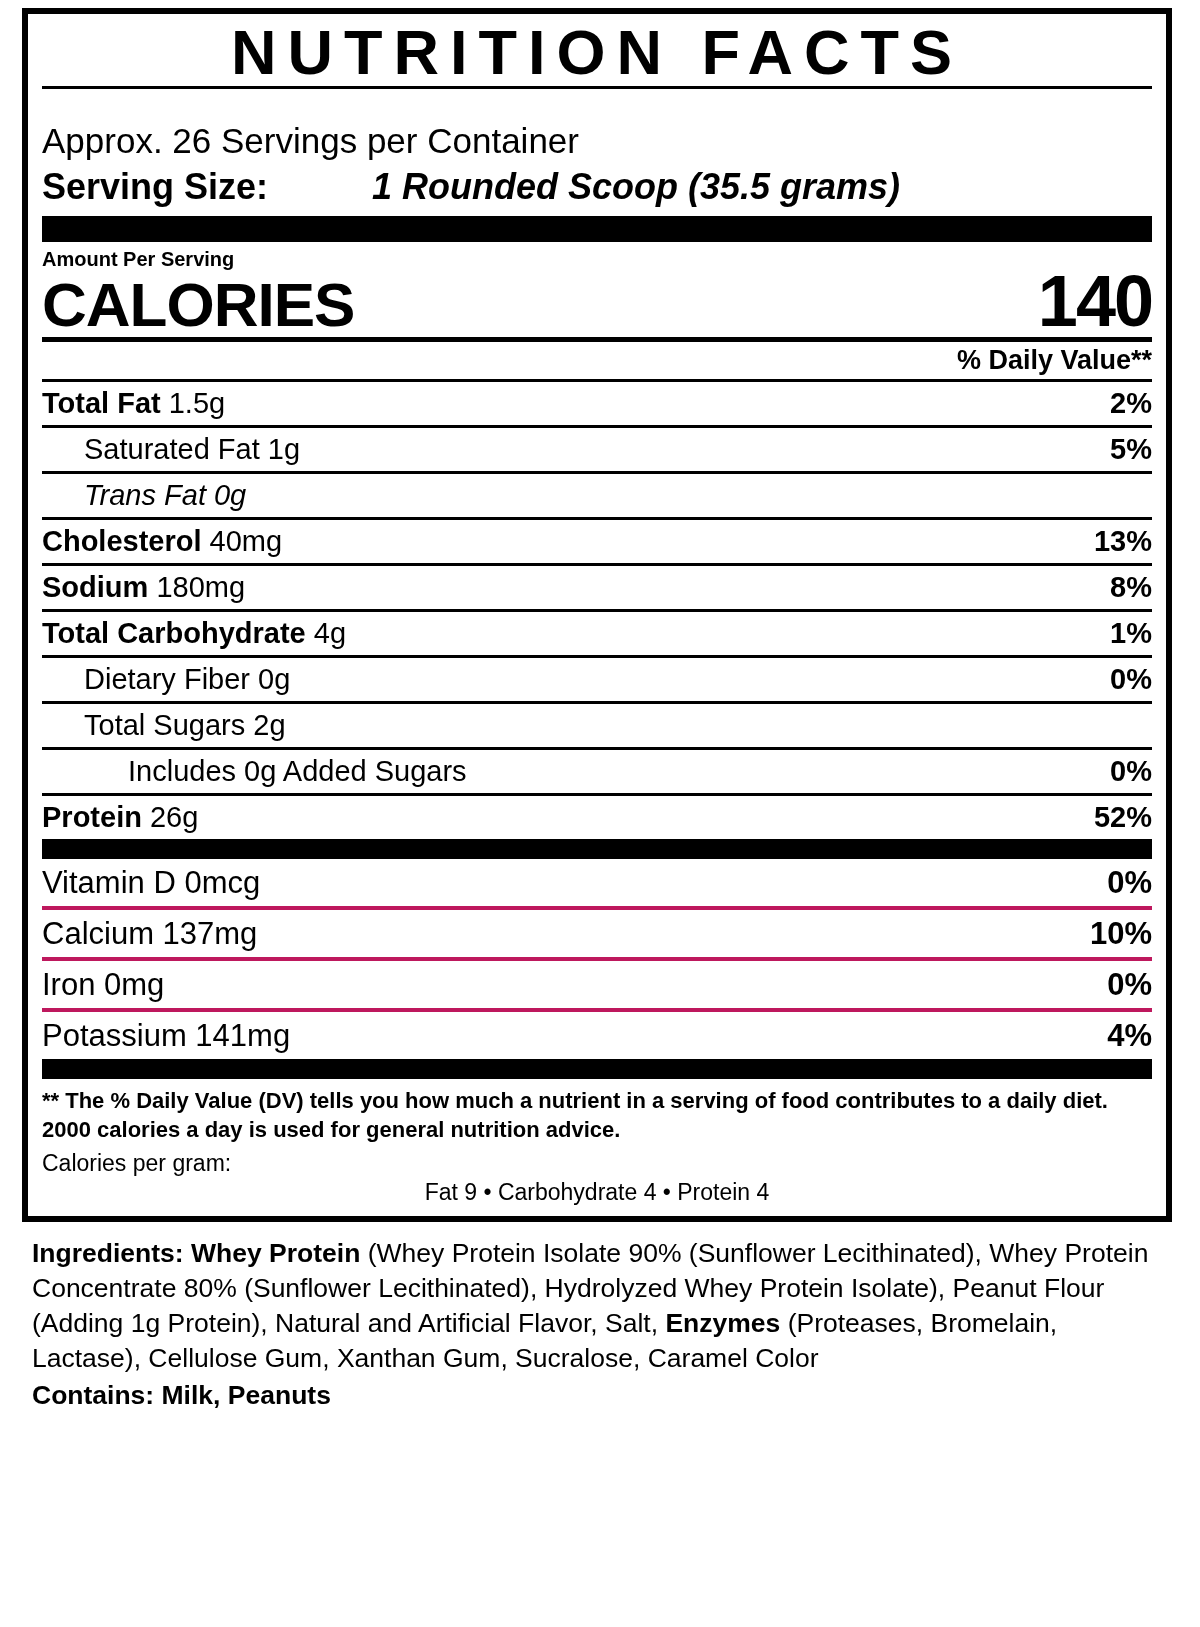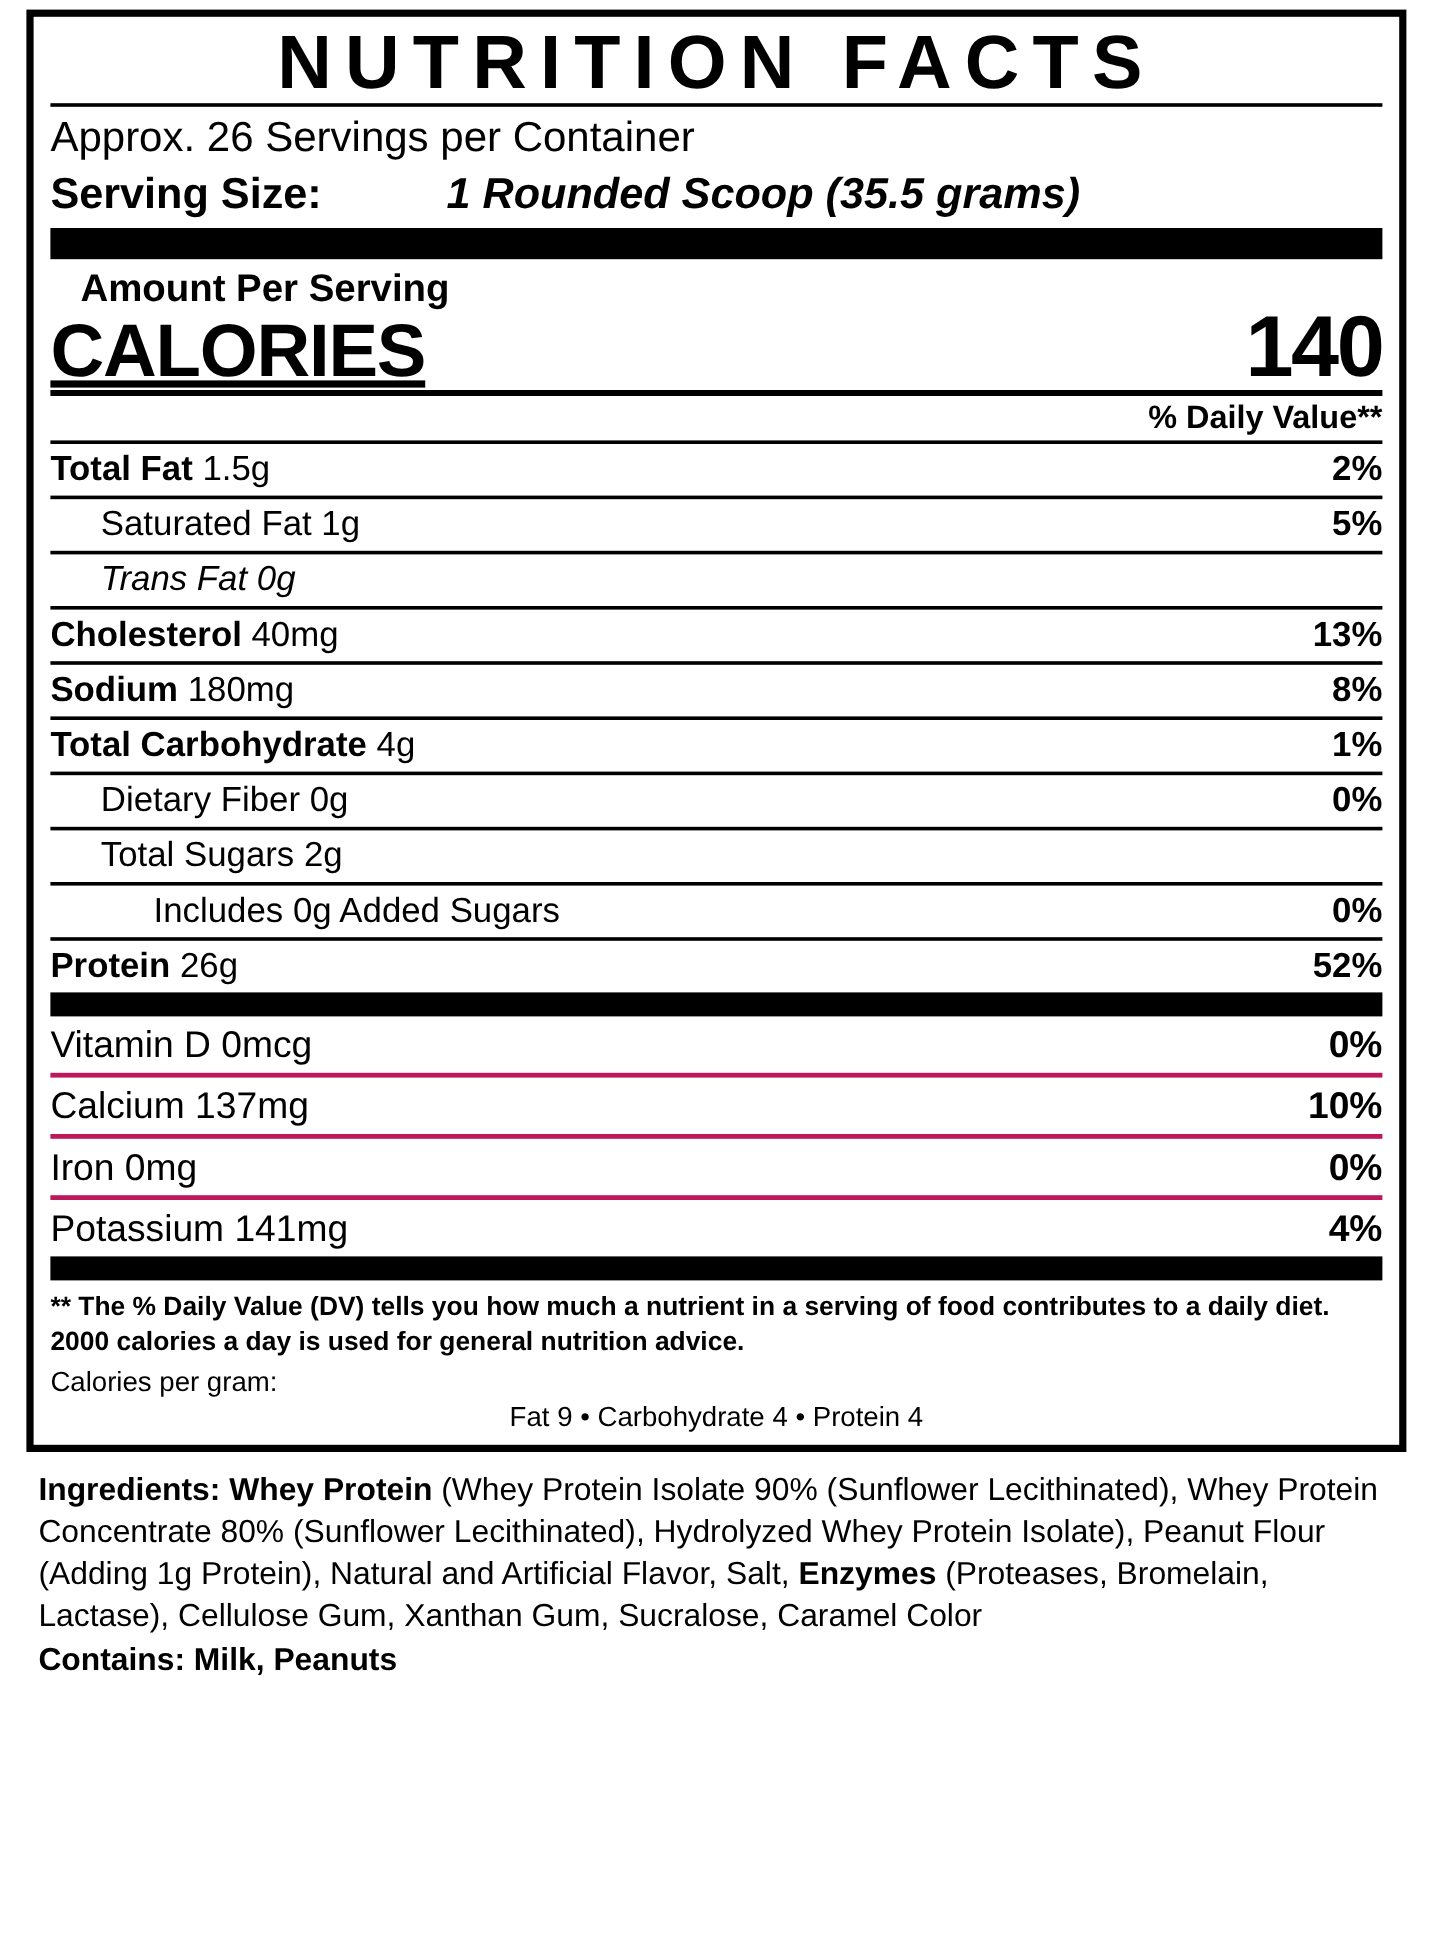--- a/index.html
+++ b/index.html
@@ -48,50 +48,49 @@
   .rule-thin { border-top: 3px solid #000; }
   .rule-med { border-top: 5px solid #000; }
   .rule-thick { height: 26px; background: #000; }
   .rule-thick-sm { height: 20px; background: #000; }
 
   
   .servings {
     font-size: 35px;
     line-height: 1.28;
     padding-top: 4px;
+    margin-top: 26px;
   }
   .serving-size-row {
     display: flex;
     font-size: 36px;
     font-weight: bold;
     line-height: 1.28;
     padding-bottom: 6px;
   }
   .serving-size-label { width: 330px; }
   .serving-size-value { flex: 1; font-style: italic; }
 
   
   .amount-per {
-    font-size: 32px;
+    font-size: 20px;
     font-weight: bold;
     padding-top: 6px;
-    margin-left: 25px;
   }
   .cal-row {
     display: flex;
     align-items: flex-end;
     justify-content: space-between;
     margin-top: -6px;
   }
   .cal-label {
     font-size: 62px;
     font-weight: bold;
     letter-spacing: -1px;
     line-height: 1.05;
-    text-decoration: underline;
   }
   .cal-value {
     font-size: 72px;
     font-weight: bold;
     letter-spacing: -2px;
     line-height: 1.0;
   }
 
   
   .dv-header {

